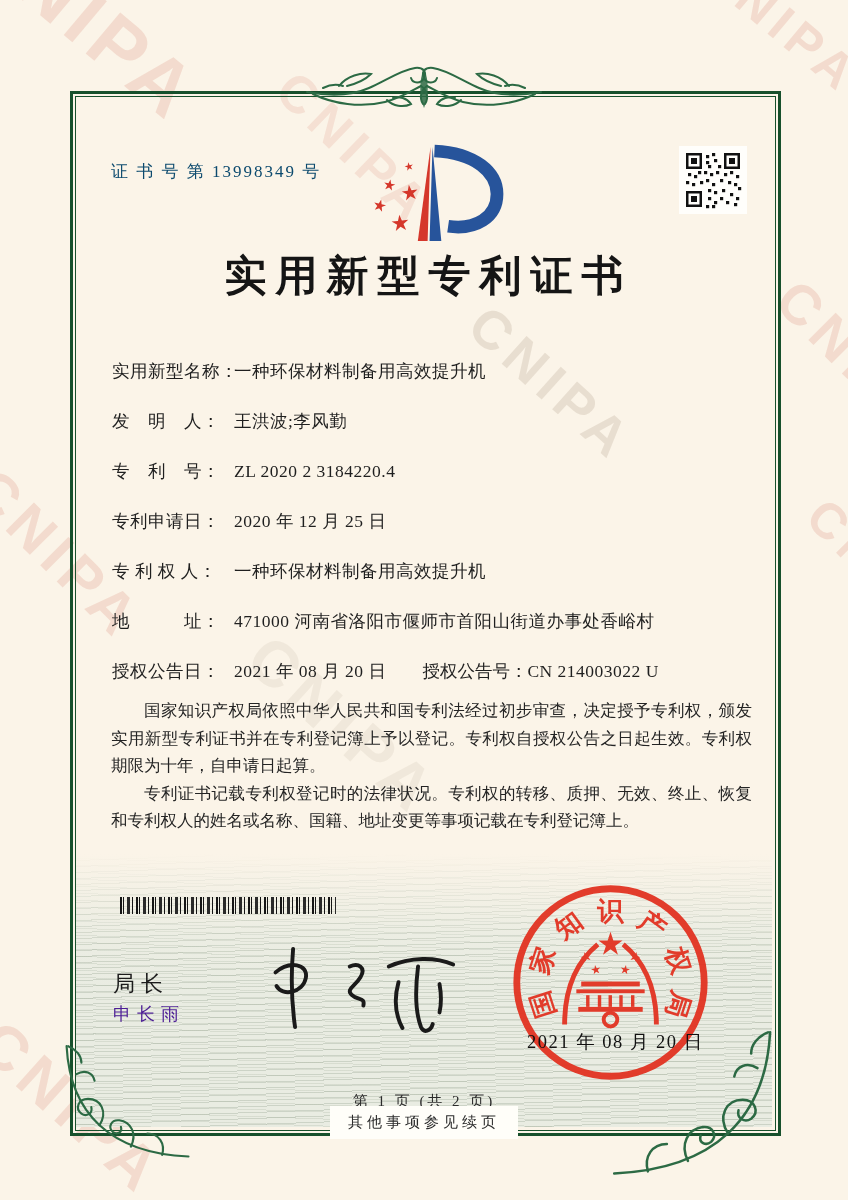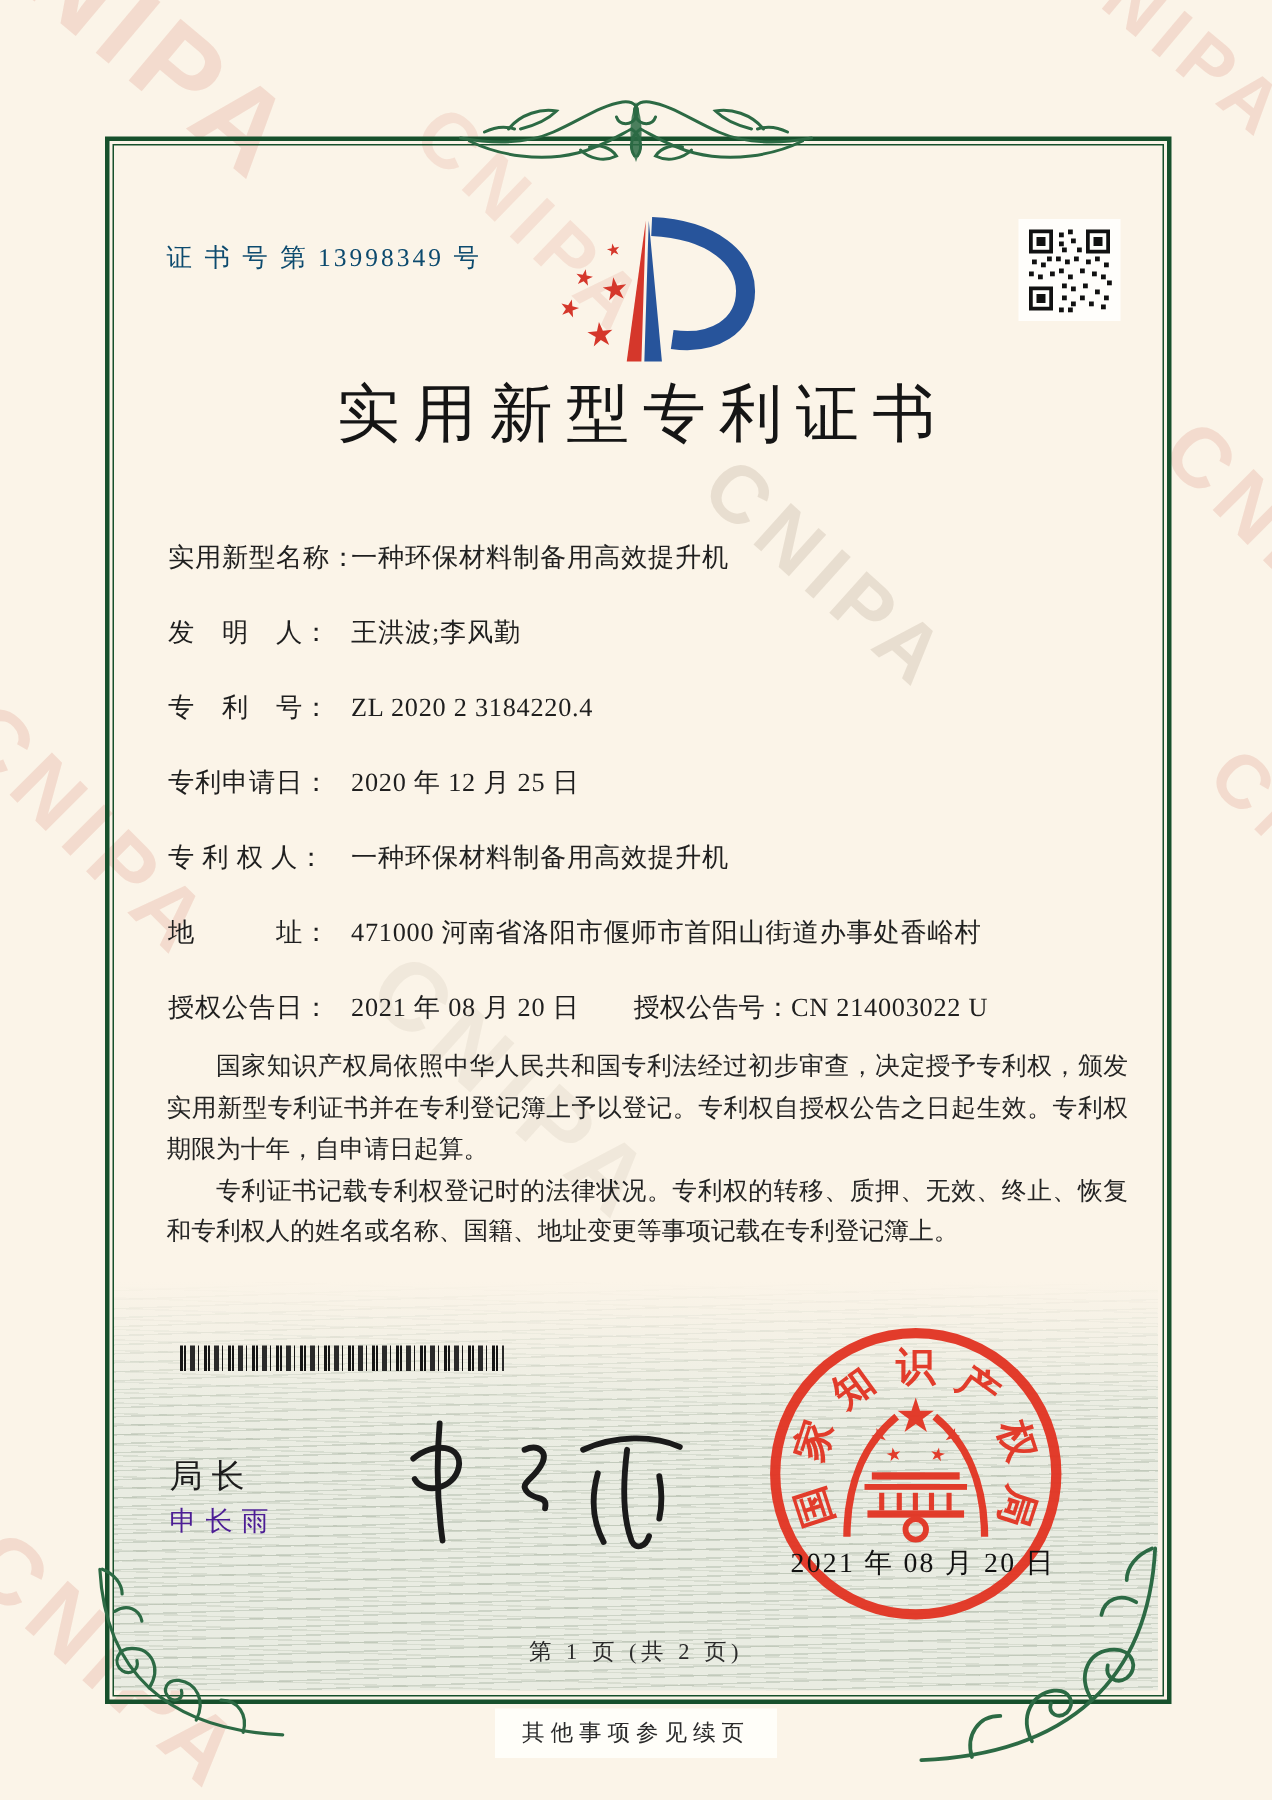--- a/index.html
+++ b/index.html
@@ -32,21 +32,21 @@
        repeating-linear-gradient(178deg, rgba(152,166,146,0.35) 0 1px, rgba(0,0,0,0) 1px 6px),
        repeating-linear-gradient(182deg, rgba(152,166,146,0.22) 0 1px, rgba(0,0,0,0) 1px 7px);
      -webkit-mask-image:linear-gradient(180deg, transparent 0, #000 100px);
      mask-image:linear-gradient(180deg, transparent 0, #000 100px);}
   
   .cert-no{position:absolute;left:111px;top:160px;font-size:17px;letter-spacing:2px;color:#0c4a6e;}
   .logo{position:absolute;left:366px;top:137px;}
   .qr-wrap{position:absolute;left:679px;top:146px;width:68px;height:68px;background:#fffefb;
            display:flex;align-items:center;justify-content:center;}
   .title{position:absolute;left:0;right:0;top:248px;text-align:center;
-         font-size:42px;font-weight:400;letter-spacing:9px;text-indent:9px;color:#151515;}
+         font-size:42px;font-weight:700;letter-spacing:9px;text-indent:9px;color:#151515;}
   
   .fields{position:absolute;left:112px;top:360px;width:642px;font-size:17.5px;color:#1f1f1f;}
   .frow{line-height:23px;margin-bottom:27px;white-space:nowrap;}
   .flabel{display:inline-block;width:122px;white-space:pre;letter-spacing:0.5px;}
   .fvalue{letter-spacing:0.5px;}
   .grant-no{margin-left:36px;}
   
   .body-text{position:absolute;left:111px;top:697px;width:641px;font-size:16.5px;
              line-height:27.5px;text-align:justify;color:#242424;}
   .body-text p{margin:0;text-indent:2em;}
@@ -60,21 +60,21 @@
   
   .official-title{position:absolute;left:113px;top:969px;font-size:22px;letter-spacing:6px;color:#1c1c1c;}
   .official-name{position:absolute;left:113px;top:1002px;font-size:18px;letter-spacing:6px;color:#4c1d95;}
   .signature{position:absolute;left:256px;top:938px;}
   
   .seal{position:absolute;left:508px;top:880px;opacity:0.95;}
   .seal-date{position:absolute;left:527px;top:1029px;font-size:18.5px;letter-spacing:1.5px;color:#111;}
   
   .page-info{position:absolute;left:0;right:0;top:1092px;text-align:center;
              font-size:15px;letter-spacing:3px;color:#2b2b2b;}
-  .cont-note{position:absolute;left:50%;transform:translateX(-50%);top:1139px;
+  .cont-note{position:absolute;left:50%;transform:translateX(-50%);top:1106px;
              background:#fffef9;padding:7px 18px;font-size:15px;letter-spacing:4px;color:#2b2b2b;}
   
   .orn{position:absolute;}
   .orn-top{left:303px;top:54px;}
   .orn-bl{left:60px;top:1040px;}
   .orn-br{left:598px;top:1026px;}
 </style>
 </head>
 <body>
 

